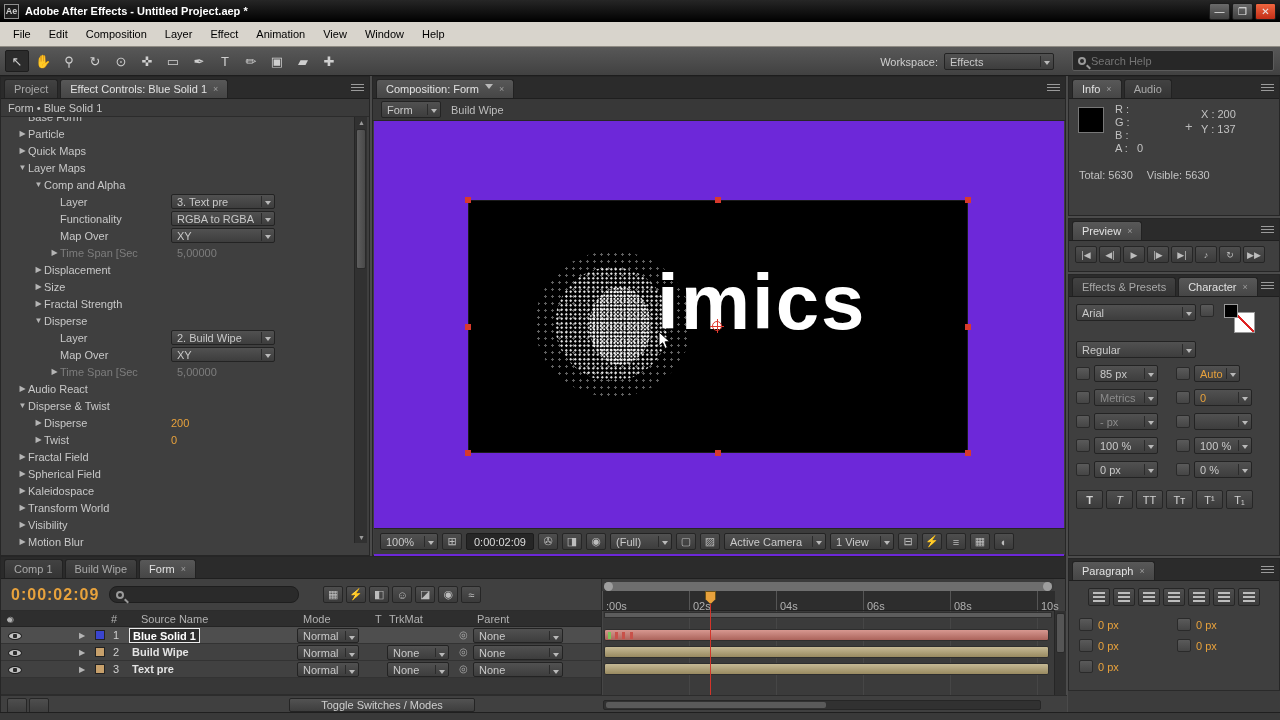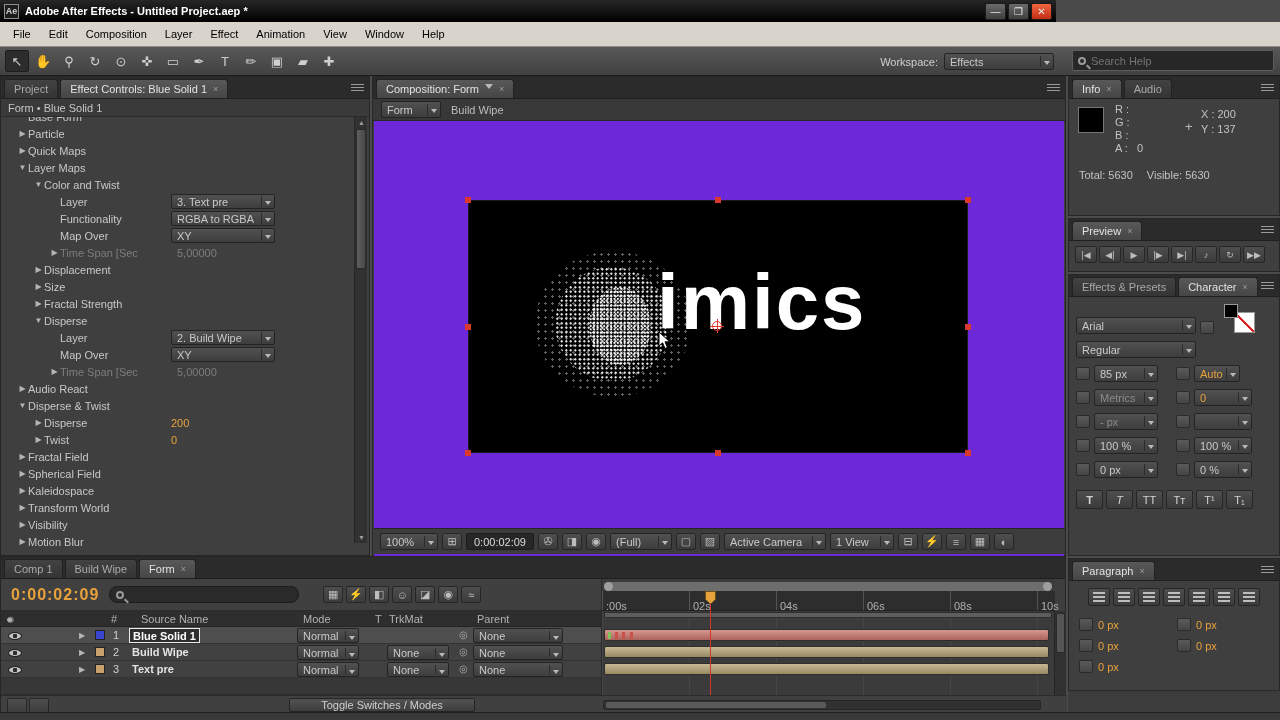--- a/index.html
+++ b/index.html
@@ -2,21 +2,21 @@
 <html><head>
 <meta charset="utf-8">
 <style>
   *{margin:0;padding:0;box-sizing:border-box}
   html,body{width:1280px;height:720px}
   body{position:relative;overflow:hidden;background:#4b4b4b;color:#c8c8c8;
        font-family:"Liberation Sans",sans-serif;font-size:11px}
   .abs{position:absolute}
 
   
-  #titlebar{position:absolute;left:0;top:0;width:1056px;height:22px;background:linear-gradient(#262626,#000);
+  #titlebar{position:absolute;left:0;top:0;width:1280px;height:22px;background:linear-gradient(#262626,#000);
             display:flex;align-items:center;gap:6px;padding:0 4px;color:#fff}
   #titlebar .appicon{width:15px;height:15px;background:#1d1d1d;border:1px solid #8f8f8f;color:#cfcfcf;
             font-size:9px;font-weight:bold;display:flex;align-items:center;justify-content:center}
   #titlebar .ttl{font-weight:bold;font-size:11px}
   #titlebar .winbtns{margin-left:auto;display:flex;gap:2px}
   .wbtn{width:21px;height:17px;display:flex;align-items:center;justify-content:center;font-size:10px;
         background:linear-gradient(#6a6a6a,#3f3f3f);border:1px solid #1c1c1c;color:#e8e8e8;border-radius:2px}
   .wbtn.close{background:linear-gradient(#f0663f,#c22e17);}
 
   
@@ -110,21 +110,21 @@
   .chv{color:#c2c2c2}
   #crosshair{position:absolute;left:116px;top:42px;color:#b9b9b9;font-size:13px}
   #coords{position:absolute;left:132px;top:30px;line-height:15px;color:#c2c2c2}
   #totals{position:absolute;left:10px;top:92px;display:flex;gap:14px;color:#c2c2c2}
 
   #previewpanel{left:1068px;top:218px;width:212px;height:54px}
   #prevbtns{display:flex;gap:2px;padding:5px 6px}
   #prevbtns .ibtn{width:22px;font-size:9px}
 
   #charpanel{left:1068px;top:274px;width:212px;height:282px}
-  .crow{display:flex;align-items:flex-end;gap:4px;padding:0 7px;margin-top:7px}
+  .crow{display:flex;align-items:flex-start;gap:4px;padding:0 7px;margin-top:7px}
   .cicon{width:14px;height:13px;flex:none;background:linear-gradient(#5a5a5a,#454545);border:1px solid #2a2a2a;
          border-radius:2px;display:inline-block}
   .half{display:flex;align-items:center;gap:4px;width:97px}
   #swatches{position:relative;width:34px;height:30px;margin-left:6px}
   #fillswatch{position:absolute;left:10px;top:8px;width:21px;height:21px;background:
       linear-gradient(to top right,rgba(0,0,0,0) 45%,#d22 45% 55%,rgba(0,0,0,0) 55%),#fff;border:1px solid #999}
   #strokeswatch{position:absolute;left:0;top:0;width:14px;height:14px;background:#000;border:1px solid #999}
   #fauxrow{display:flex;gap:3px;padding:0 7px;margin-top:12px}
   .tbtn{width:27px;height:19px;display:flex;align-items:center;justify-content:center;
         background:linear-gradient(#4e4e4e,#3b3b3b);border:1px solid #262626;border-radius:2px;color:#d2d2d2}
@@ -328,21 +328,21 @@
       </div>
 
       <div class="ec-row i0">
         <span class="arrow">▼</span>
         <span class="ec-label">Layer Maps</span>
         <span class="ec-val"></span>
       </div>
 
       <div class="ec-row i1">
         <span class="arrow">▼</span>
-        <span class="ec-label">Color and Twist</span>
+        <span class="ec-label">Comp and Alpha</span>
         <span class="ec-val"></span>
       </div>
 
       <div class="ec-row i2">
         <span class="arrow"></span>
         <span class="ec-label">Layer</span>
         <span class="ec-val vdd">3. Text pre</span>
       </div>
 
       <div class="ec-row i2">

